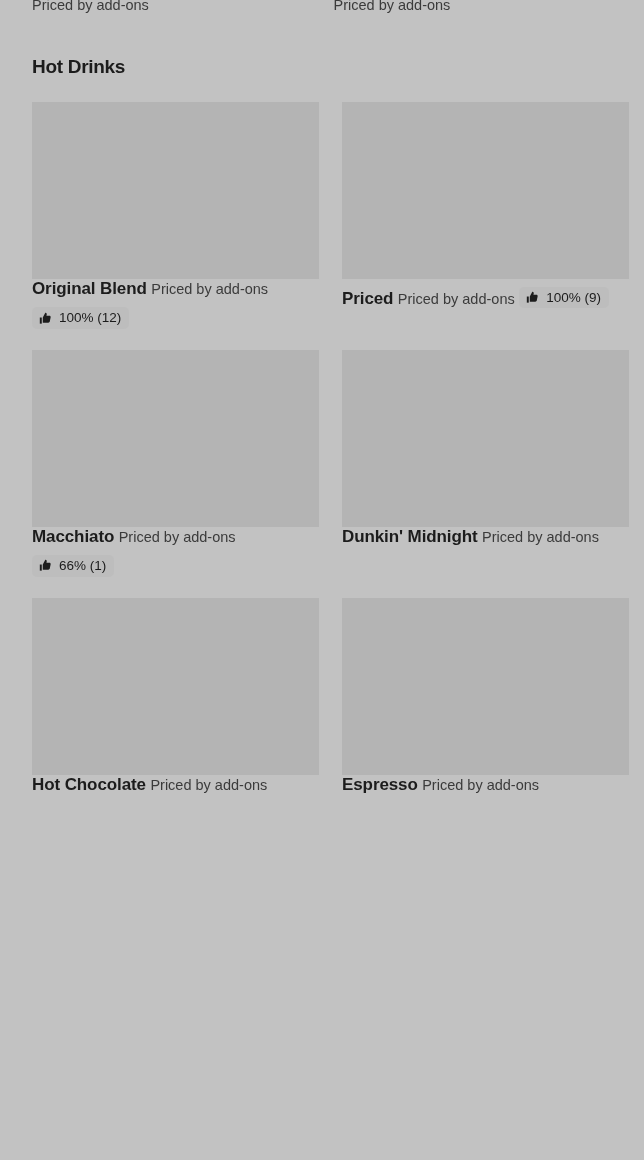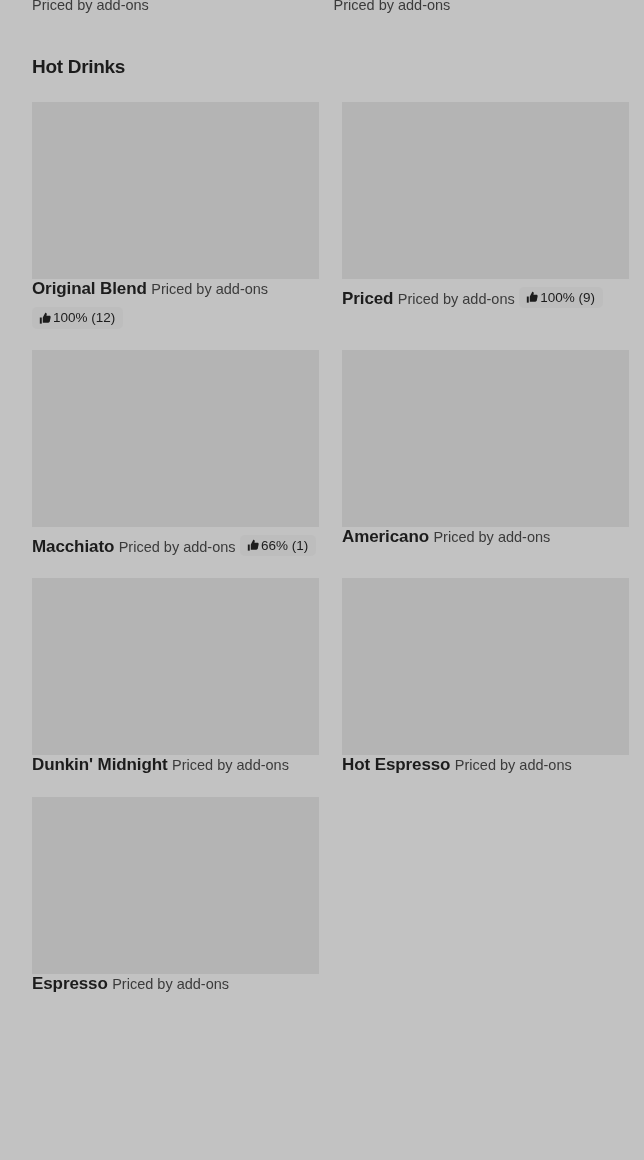--- a/index.html
+++ b/index.html
@@ -95,21 +95,21 @@
   .card-subtitle {
     font-size: 14.5px;
     color: #3b3b3b;
     line-height: 1.2;
     margin-top: 6px;
   }
 
   .rating-badge {
     display: inline-flex;
     align-items: center;
-    gap: 1px;
+    gap: 7px;
     background: #bdbdbd;
     border-radius: 5px;
     padding: 4px 8px 4px 7px;
     margin-top: 8px;
   }
 
   .thumb-icon {
     display: inline-block;
     width: 13px;
     height: 13px;
@@ -179,43 +179,37 @@
       <span class="thumb-icon">
         <svg viewBox="0 0 24 24" aria-hidden="true">
           <path fill="#1c1c1c" d="M1.5 10.2h3.6v11.3H1.5z"></path>
           <path fill="#1c1c1c" d="M7 10.1 11.4 2c.2-.4.6-.6 1-.5.9.2 1.9.9 1.9 2.5 0 .9-.3 2-.6 2.9h5.6c1.4 0 2.5 1.3 2.2 2.7l-1.6 7.9c-.3 1.3-1.4 2.2-2.7 2.2H7z"></path>
         </svg>
       </span>
       <span class="rating-text">66% (1)</span>
     </span>
   </a>
 
-  <a class="card">
-    <span class="card-image"></span>
-    <span class="card-title">Americano</span>
+
+  <a class="card">
+    <span class="card-image"></span>
+    <span class="card-title">Dunkin' Midnight</span>
     <span class="card-subtitle">Priced by add-ons</span>
     
   </a>
 
-  <a class="card">
-    <span class="card-image"></span>
-    <span class="card-title">Dunkin' Midnight</span>
+
+  <a class="card">
+    <span class="card-image"></span>
+    <span class="card-title">Hot Chocolate</span>
     <span class="card-subtitle">Priced by add-ons</span>
     
   </a>
 
-
-  <a class="card">
-    <span class="card-image"></span>
-    <span class="card-title">Hot Espresso</span>
+  <a class="card">
+    <span class="card-image"></span>
+    <span class="card-title">Espresso</span>
     <span class="card-subtitle">Priced by add-ons</span>
     
   </a>
-
-  <a class="card">
-    <span class="card-image"></span>
-    <span class="card-title">Espresso</span>
-    <span class="card-subtitle">Priced by add-ons</span>
-    
-  </a>
 </div>
 
 </div>
 
 </body></html>

